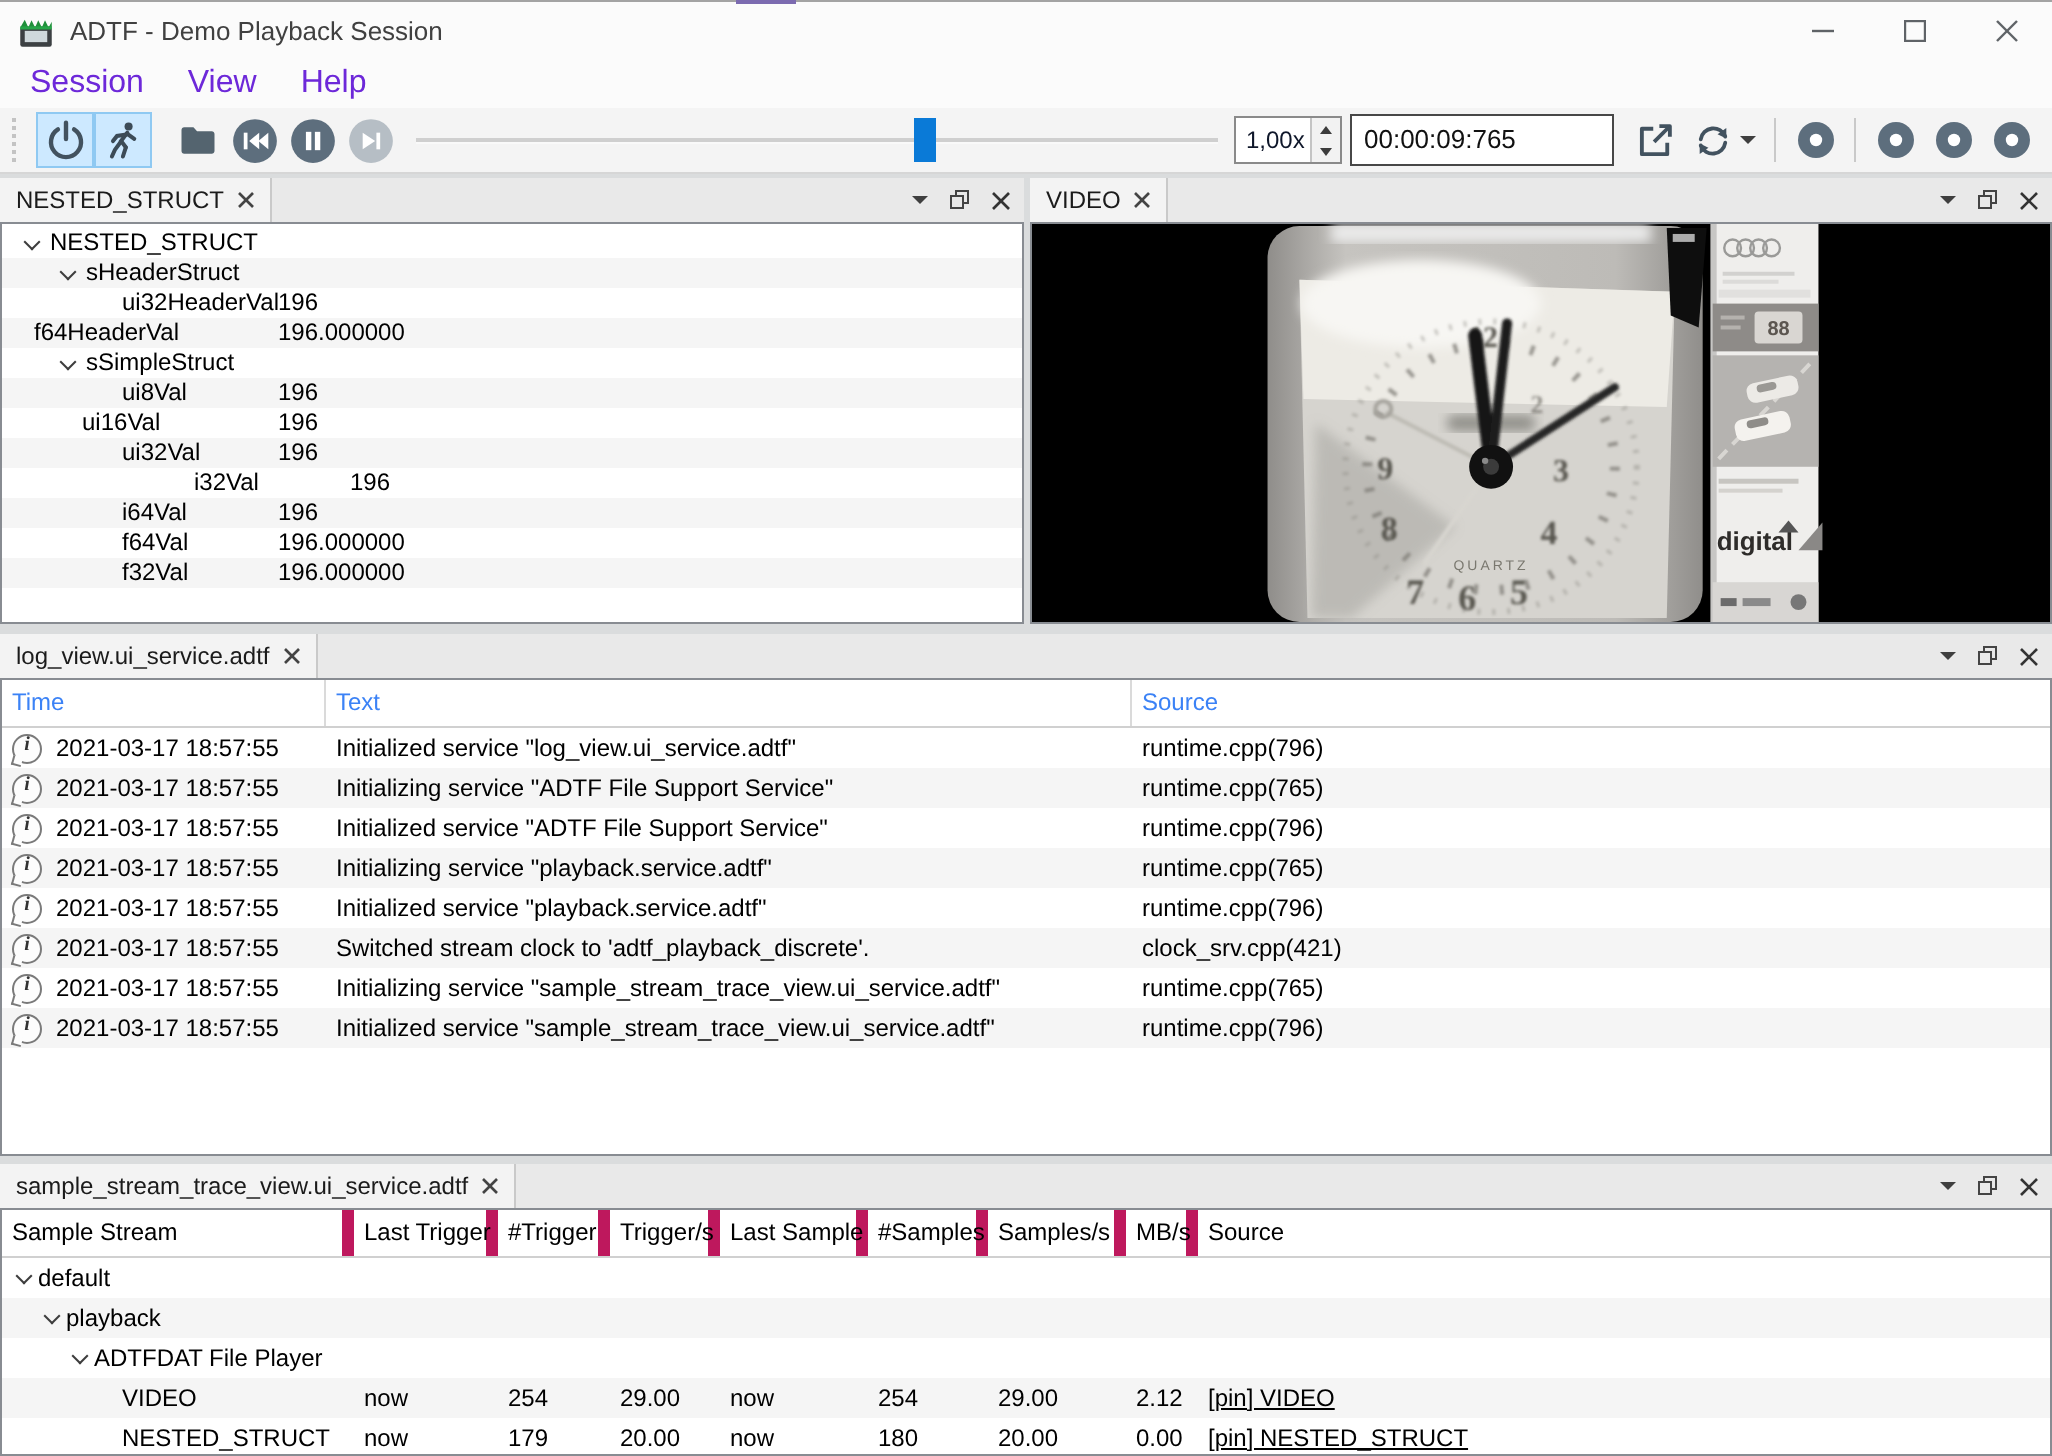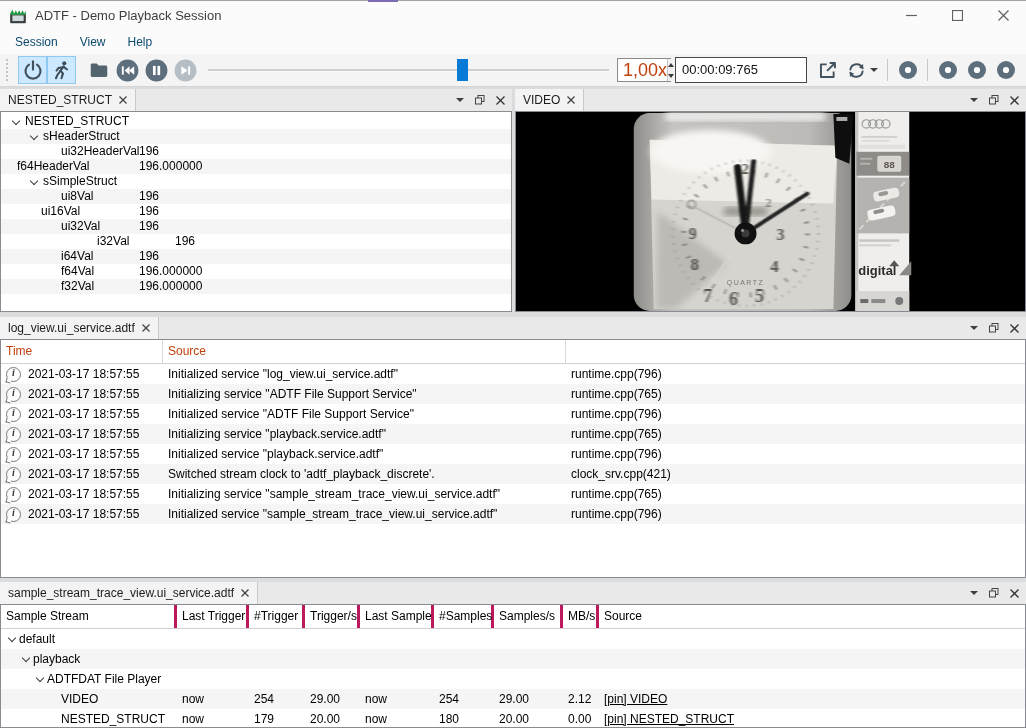--- a/index.html
+++ b/index.html
@@ -10,33 +10,33 @@
   
   .titlebar{height:30px;border-top:1px solid #a3a3a3;background:#fbfbfb;display:flex;align-items:center;box-sizing:border-box;}
   .app-icon{width:18px;height:18px;margin:0 8px 0 9px;display:inline-flex;}
   .title{font-size:13px;color:#404040;}
   .win-controls{margin-left:auto;display:flex;height:100%;}
   .winbtn{width:46px;height:100%;display:flex;align-items:center;justify-content:center;}
   .winbtn svg{stroke:#5f6367;stroke-width:1.2;fill:none;}
 
   
   .menubar{height:24px;background:#fbfbfb;display:flex;align-items:center;padding-left:4px;}
-  .menu-item{font-size:12px;color:#0c4a6e;padding:3px 11px;}
+  .menu-item{font-size:16px;color:#6d28d9;padding:3px 11px;}
 
   
   .toolbar{height:33px;background:#f4f4f4;border-bottom:1px solid #d6d6d6;display:flex;align-items:center;padding:0 6px 0 4px;box-sizing:border-box;}
   .grip{width:5px;height:22px;border-left:2px dotted #c3c3c3;margin:0 5px 0 2px;}
   .tb{width:29px;height:28px;border:1px solid transparent;background:transparent;display:flex;align-items:center;justify-content:center;padding:0;flex:none;}
   .tb.checked{background:#cde9ff;border-color:#8fc9f2;}
   .vsep{width:1px;height:22px;background:#c9c9c9;margin:0 5px;flex:none;}
   .slider{flex:1;position:relative;height:28px;margin:0 8px;}
   .slider .track{position:absolute;left:0;right:0;top:13px;height:2px;background:#cfcfcf;border-bottom:1px solid #f9f9f9;}
   .slider .handle{position:absolute;left:62%;top:3px;width:11px;height:22px;background:#0a7ad7;}
   .spinbox{width:54px;height:24px;border:1px solid #8a8a8a;background:#fff;display:flex;align-items:center;box-sizing:border-box;flex:none;}
-  .spinbox .val{flex:1;font-size:18px;padding-left:5px;color:#c2410c;}
+  .spinbox .val{flex:1;font-size:12px;padding-left:5px;color:#0f172a;}
   .spin-btns{width:14px;height:100%;border-left:1px solid #c4c4c4;display:flex;flex-direction:column;background:#f2f2f2;}
   .spin-btns .sb{flex:1;display:flex;align-items:center;justify-content:center;}
   .tri-up{width:0;height:0;border-left:3px solid transparent;border-right:3px solid transparent;border-bottom:4px solid #3c3c3c;}
   .tri-dn{width:0;height:0;border-left:3px solid transparent;border-right:3px solid transparent;border-top:4px solid #3c3c3c;}
   .timebox{width:132px;height:26px;border:1px solid #474747;background:#fff;font-size:13px;color:#111;line-height:24px;padding-left:6px;box-sizing:border-box;margin:0 6px 0 4px;flex:none;}
   .dd-arrow{width:0;height:0;border-left:4px solid transparent;border-right:4px solid transparent;border-top:4px solid #3f3f3f;margin-left:3px;}
 
   
   .workspace{height:641px;background:#dadcdd;padding-top:2px;box-sizing:border-box;display:flex;flex-direction:column;}
   .row-top{height:223px;display:flex;margin-bottom:5px;}
@@ -59,38 +59,38 @@
   .tname{width:138px;flex:none;display:flex;align-items:center;overflow:hidden;white-space:nowrap;box-sizing:border-box;}
   .tval{white-space:nowrap;}
   .twisty{display:inline-block;width:16px;height:12px;position:relative;flex:none;}
   .twisty::after{content:"";position:absolute;left:4px;top:2px;width:5px;height:5px;border-right:1.5px solid #3d3d3d;border-bottom:1.5px solid #3d3d3d;transform:rotate(45deg);}
 
   
   .video-wrap{position:absolute;inset:0;background:#000;}
   .video-wrap svg{display:block;width:100%;height:100%;}
 
   
-  .lhead{display:flex;height:23px;line-height:22px;font-size:12px;color:#c2410c;border-bottom:1px solid #d0d0d0;background:#fff;}
+  .lhead{display:flex;height:23px;line-height:22px;font-size:12px;color:#3b82f6;border-bottom:1px solid #d0d0d0;background:#fff;}
   .lhead .hc{box-sizing:border-box;border-right:1px solid #dadada;padding-left:5px;white-space:nowrap;}
   .lhead .hc:nth-child(1){width:162px;}
   .lhead .hc:nth-child(2){width:403px;}
   .lhead .hc:nth-child(3){flex:1;border-right:none;}
   .lrow{display:flex;height:20px;line-height:20px;font-size:12px;color:#000;}
   .lrows .lrow:nth-child(even){background:#f5f5f5;}
   .lc{box-sizing:border-box;padding-left:5px;white-space:nowrap;overflow:hidden;}
   .lc.time{width:162px;flex:none;display:flex;align-items:center;}
   .lc.text{width:403px;flex:none;}
   .lc.src{flex:1;}
   .info-ic{display:inline-block;width:13px;height:13px;border:1px solid #7a7a7a;border-radius:50%;background:#fdfdfd;position:relative;margin-right:7px;flex:none;}
   .info-ic::before{content:"i";position:absolute;left:0;right:0;top:-1px;text-align:center;font:italic bold 10px "Liberation Serif",serif;color:#333;}
   .info-ic::after{content:"";position:absolute;left:-1px;bottom:-2px;width:4px;height:4px;background:#fdfdfd;border-left:1px solid #7a7a7a;border-bottom:1px solid #7a7a7a;transform:rotate(15deg);}
 
   
   .xhead{display:flex;height:23px;line-height:22px;font-size:12px;color:#000;border-bottom:1px solid #d0d0d0;background:#fff;}
-  .xhead .hc{box-sizing:border-box;border-right:3px solid #be185d;padding-left:5px;white-space:nowrap;}
+  .xhead .hc{box-sizing:border-box;border-right:6px solid #be185d;padding-left:5px;white-space:nowrap;}
   .xhead .hc:nth-child(1){width:176px;}
   .xhead .hc:nth-child(2){width:72px;}
   .xhead .hc:nth-child(3){width:56px;}
   .xhead .hc:nth-child(4){width:55px;}
   .xhead .hc:nth-child(5){width:74px;}
   .xhead .hc:nth-child(6){width:60px;}
   .xhead .hc:nth-child(7){width:69px;}
   .xhead .hc:nth-child(8){width:36px;}
   .xhead .hc:nth-child(9){flex:1;border-right:none;}
   .xrow{display:flex;height:20px;line-height:20px;font-size:12px;color:#000;align-items:center;}
@@ -523,20 +523,21 @@
               <svg width="9" height="9">
                 <line x1="0.5" y1="0.5" x2="8.5" y2="8.5" stroke="#333" stroke-width="1.3"></line>
                 <line x1="8.5" y1="0.5" x2="0.5" y2="8.5" stroke="#333" stroke-width="1.3"></line>
               </svg>
             </div>
         </div>
       </div>
       <div class="pcontent">
         <div class="lhead">
             <span class="hc">Time</span>
+            <span class="hc">Text</span>
             <span class="hc">Source</span>
           </div>
         <div class="lrows">
             <div class="lrow">
     <span class="lc time">
                 <i class="info-ic"></i>
                 <span>2021-03-17 18:57:55</span>
               </span>
     <span class="lc text">Initialized service "log_view.ui_service.adtf"</span>
     <span class="lc src">runtime.cpp(796)</span>

